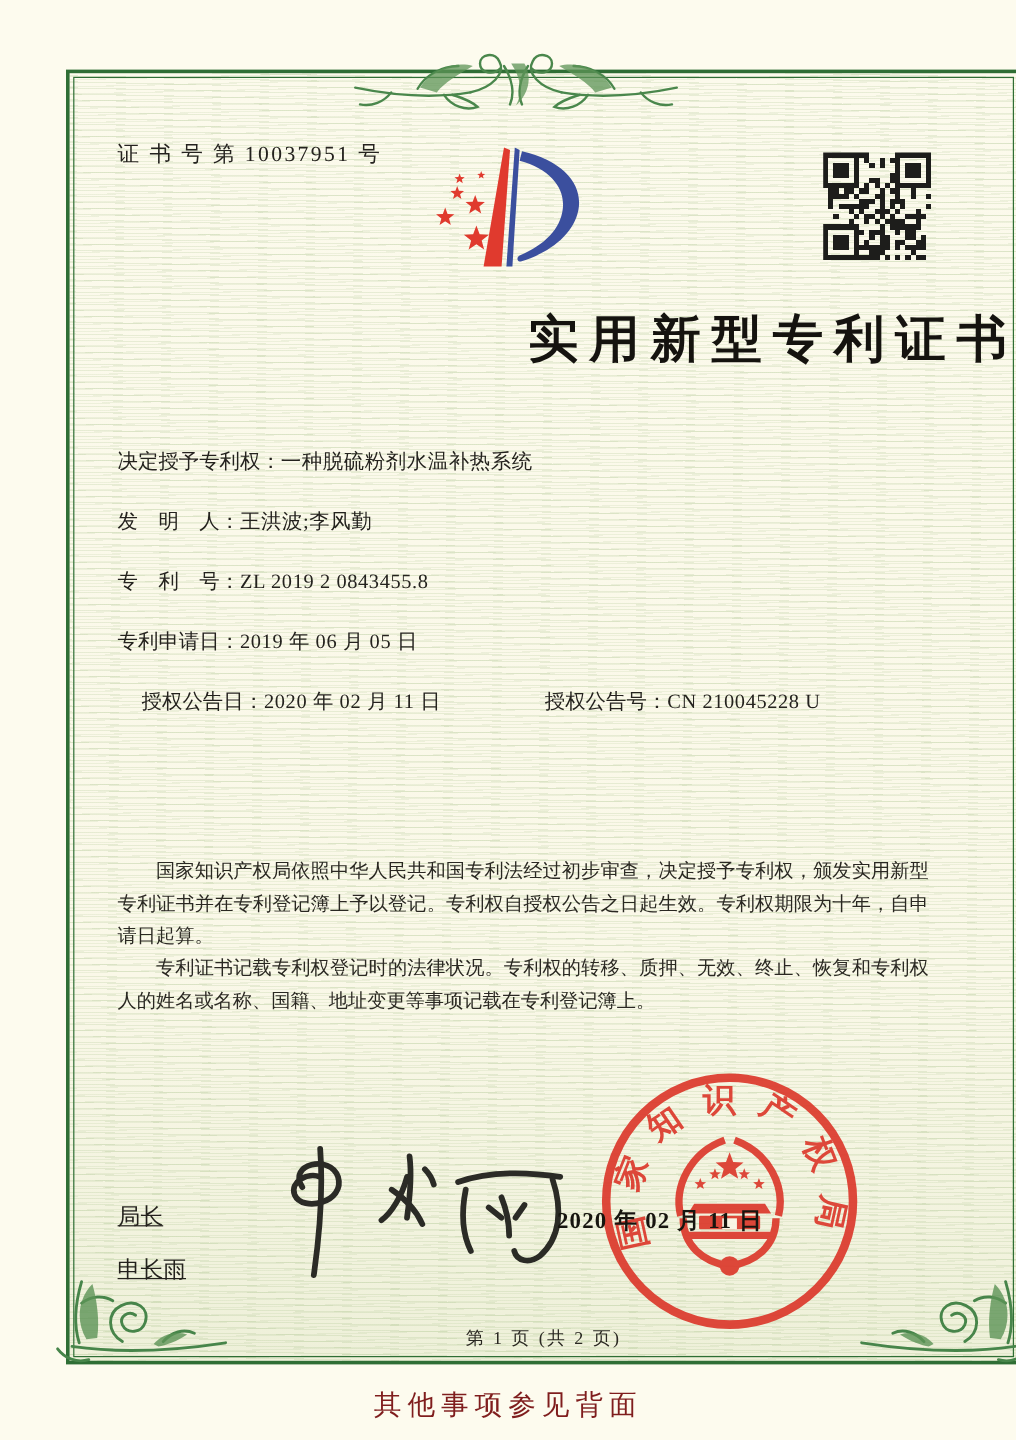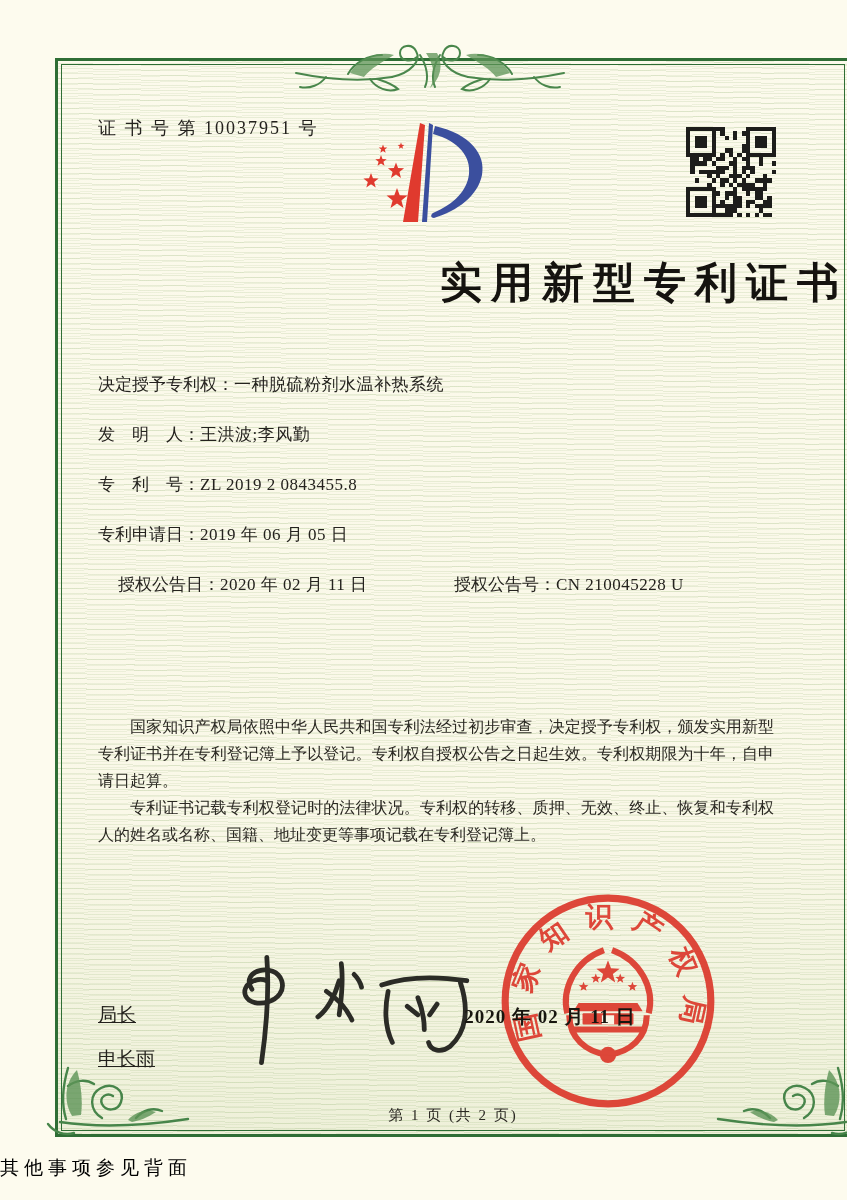--- a/index.html
+++ b/index.html
@@ -42,21 +42,21 @@
   }
   .paragraphs p { text-indent:2em; }
   .sign-block { position:absolute; left:40px; top:932px; font-size:19px; line-height:44px; color:#23211c;text-decoration:underline; }
   .signature { position:absolute; left:162px; top:886px; width:266px; height:126px; }
   .seal { position:absolute; left:438px; top:828px; width:224px; height:224px; opacity:0.92; }
   .seal-date {
     position:absolute; left:438px; top:1004px; width:224px; text-align:center;
     font-size:19px; font-weight:600; letter-spacing:1px; color:#17150f; z-index:6;
   }
   .page-num { position:absolute; left:0; bottom:9px; width:100%; text-align:center; font-size:15px; letter-spacing:2px; color:#2a2822; }
-  .back-note { position:absolute; left:0; top:1155px; width:100%; font-size:19px; letter-spacing:5px; color:#000000; }
+  .back-note { position:absolute; left:0; top:1155px; width:100%; text-align:center; font-size:23px; letter-spacing:5px; color:#7f1d1d; }
   .ornament-top { position:absolute; left:232px; top:-28px; width:280px; height:70px; }
   .ornament-bl { position:absolute; left:-18px; bottom:-12px; width:152px; height:86px; }
   .ornament-br { position:absolute; right:-18px; bottom:-12px; width:152px; height:86px; transform:scaleX(-1); }
   svg { display:block; }
 </style>
 </head>
 <body>
 
 <div class="frame">
   <div class="frame-inner"></div>

